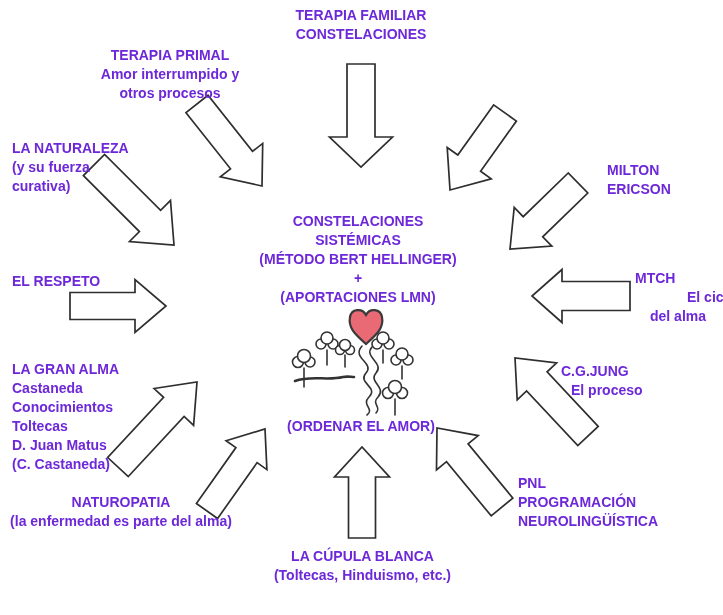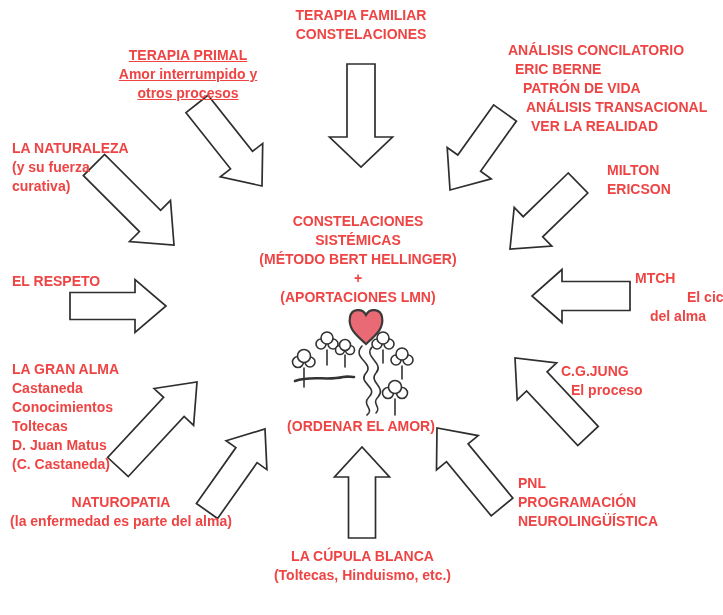--- a/index.html
+++ b/index.html
@@ -10,21 +10,21 @@
   .canvas {
     position:relative; width:723px; height:615px;
     background:#ffffff; overflow:hidden;
     color:#1c1c1c; font-weight:bold; font-size:14px; line-height:19px;
   }
   .arrows-layer { position:absolute; left:0; top:0; width:723px; height:615px; }
   .node { position:absolute; white-space:nowrap; }
   .ctr { text-align:center; }
 
   .n-familiar      { left:241px; top:6px;   width:240px; }
-  .n-primal        { left:88px;  top:46px;  width:200px;text-decoration:underline; }
+  .n-primal        { left:70px;  top:46px;  width:200px; }
   .n-conciliatorio { left:508px; top:41px; }
   .n-conciliatorio .ln:nth-child(2){ margin-left:7px; }
   .n-conciliatorio .ln:nth-child(3){ margin-left:15px; }
   .n-conciliatorio .ln:nth-child(4){ margin-left:18px; }
   .n-conciliatorio .ln:nth-child(5){ margin-left:23px; }
   .n-naturaleza    { left:12px;  top:139px; }
   .n-milton        { left:607px; top:161px; }
   .n-respeto       { left:12px;  top:272px; }
   .n-mtch          { left:635px; top:269px; }
   .n-mtch .ln:nth-child(2){ margin-left:7px;padding-left:45px; }
@@ -37,21 +37,21 @@
   .n-pnl           { left:518px; top:474px; }
   .n-cupula        { left:255px; top:547px; width:215px; }
   .n-center-title  { left:243px; top:212px; width:230px; }
   .n-ordenar       { left:256px; top:417px; width:210px; }
 
   .illustration { position:absolute; left:283px; top:301px; width:155px; height:122px; }
 </style>
 </head>
 <body>
 
-<div class="canvas" style="color: #ef4444;">
+<div class="canvas" style="color: #6d28d9;">
 
   <svg class="arrows-layer" id="arrows-layer" viewBox="0 0 723 615" xmlns="http://www.w3.org/2000/svg">
       <polygon points="347,64 347,137 329.5,137 361,167 392.5,137 375,137 375,64" fill="#ffffff" stroke="#2e2e2e" stroke-width="1.7" stroke-linejoin="miter"></polygon>
       <polygon points="186,112.7 230.5,168.8 220.3,176.9 262,186 262.7,143.4 252.5,151.4 208,95.3" fill="#ffffff" stroke="#2e2e2e" stroke-width="1.7" stroke-linejoin="miter"></polygon>
       <polygon points="493.6,104.9 457.8,155 447.2,147.5 450,190 491.2,178.8 480.6,171.3 516.4,121.1" fill="#ffffff" stroke="#2e2e2e" stroke-width="1.7" stroke-linejoin="miter"></polygon>
       <polygon points="83.4,175.6 139.4,231.6 129.5,241.5 174,245 170.5,200.5 160.6,210.4 104.6,154.4" fill="#ffffff" stroke="#2e2e2e" stroke-width="1.7" stroke-linejoin="miter"></polygon>
       <polygon points="568.2,173 523.2,216.7 514.2,207.3 510,249 551.8,246.1 542.7,236.8 587.8,193" fill="#ffffff" stroke="#2e2e2e" stroke-width="1.7" stroke-linejoin="miter"></polygon>
       <polygon points="70,319.5 135,319.5 135,332.5 166,306 135,279.5 135,292.5 70,292.5" fill="#ffffff" stroke="#2e2e2e" stroke-width="1.7" stroke-linejoin="miter"></polygon>
       <polygon points="630,281.5 562,281.5 562,269.5 532,296 562,322.5 562,310.5 630,310.5" fill="#ffffff" stroke="#2e2e2e" stroke-width="1.7" stroke-linejoin="miter"></polygon>
       <polygon points="128.3,476.5 184.1,416.4 193.6,425.3 197,382 154.1,388.5 163.6,397.4 107.7,457.5" fill="#ffffff" stroke="#2e2e2e" stroke-width="1.7" stroke-linejoin="miter"></polygon>
@@ -65,27 +65,20 @@
     <div class="ln">TERAPIA FAMILIAR</div>
     <div class="ln">CONSTELACIONES</div>
   </div>
 
   <div class="node ctr n-primal">
     <div class="ln">TERAPIA PRIMAL</div>
     <div class="ln">Amor interrumpido y</div>
     <div class="ln">otros procesos</div>
   </div>
 
-  <div class="node n-conciliatorio">
-    <div class="ln">ANÁLISIS CONCILATORIO</div>
-    <div class="ln">ERIC BERNE</div>
-    <div class="ln">PATRÓN DE VIDA</div>
-    <div class="ln">ANÁLISIS TRANSACIONAL</div>
-    <div class="ln">VER LA REALIDAD</div>
-  </div>
 
   <div class="node n-naturaleza">
     <div class="ln">LA NATURALEZA</div>
     <div class="ln">(y su fuerza</div>
     <div class="ln">curativa)</div>
   </div>
 
   <div class="node n-milton">
     <div class="ln">MILTON</div>
     <div class="ln">ERICSON</div>

